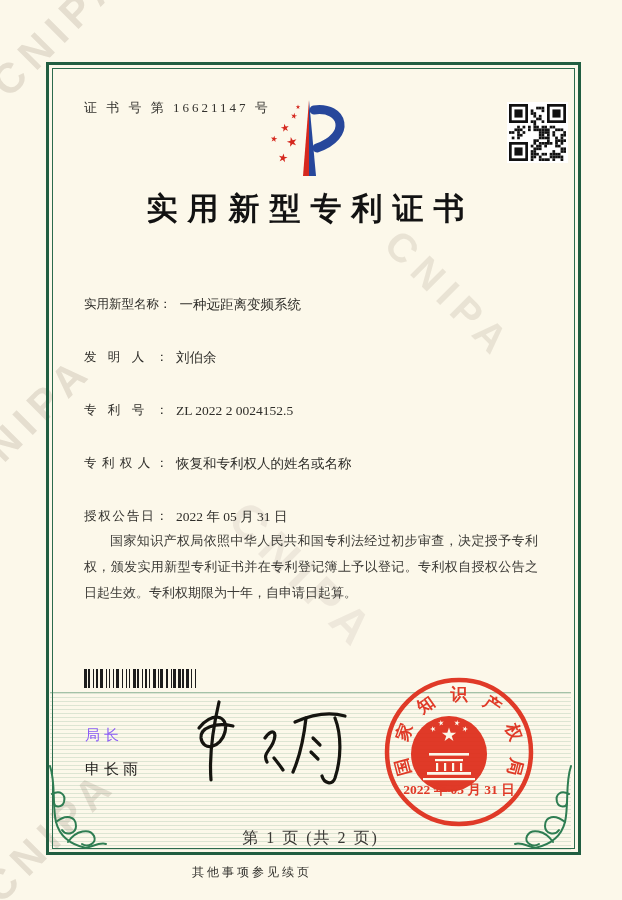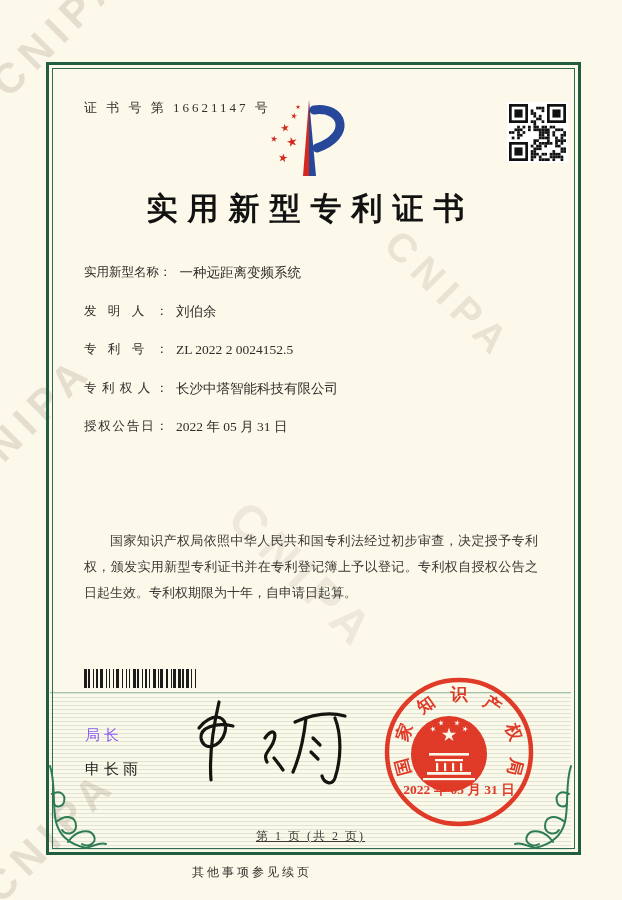--- a/index.html
+++ b/index.html
@@ -8,21 +8,21 @@
   .wm{position:absolute;font-family:"Liberation Sans","DejaVu Sans",sans-serif;font-weight:bold;
       color:rgba(168,156,136,.28);letter-spacing:8px;pointer-events:none;user-select:none;}
   .frame-outer{position:absolute;left:46px;top:62px;width:529px;height:787px;border:3px solid #215e41;}
   .frame-inner{position:absolute;left:3px;top:3px;right:3px;bottom:3px;border:1px solid #2c6b4d;}
   .certno{position:absolute;left:84px;top:99px;font-size:13px;letter-spacing:3px;color:#33322e;font-family:Liberation Serif, serif;}
   .logo{position:absolute;left:262px;top:98px;}
   .qr{position:absolute;left:507px;top:102px;width:57px;height:57px;background:#fff;padding:2px;}
   .title{position:absolute;left:46px;top:188px;width:529px;text-align:center;font-size:31px;
          font-weight:bold;letter-spacing:10px;color:#121212;margin:0;}
   .fields{position:absolute;left:84px;top:262px;width:460px;font-size:13.5px;color:#2f2e2a;}
-  .frow{display:flex;margin-bottom:17.5px;line-height:21px;}
+  .frow{display:flex;margin-bottom:17.5px;line-height:21px;margin-top:32px;}
   .flabel{flex:0 0 84px;white-space:nowrap;text-align:justify;text-align-last:justify;font-size:12.5px;}
   .fvalue{margin-left:8px;white-space:nowrap;}
   .addr-lines div{white-space:nowrap;line-height:19px;}
   .grantrow{display:flex;}
   .pair2{margin-left:72px;display:flex;}
   .bodytext{position:absolute;left:84px;top:528px;width:454px;font-size:13px;line-height:26px;
             text-align:justify;color:#3a3935;}
   .bodytext p{margin:0;text-indent:2em;}
   .barcode{position:absolute;left:84px;top:669px;height:19px;display:flex;align-items:stretch;}
   .barcode .b{background:#1c1c1c;}
@@ -30,21 +30,21 @@
   .gpanel{position:absolute;left:50px;top:692px;width:521px;height:157px;
           background:repeating-linear-gradient(180deg, rgba(60,130,90,.16) 0 1px, rgba(0,0,0,0) 1px 4px);
           border-top:1px solid rgba(60,130,90,.35);}
   .flourish{position:absolute;bottom:-2px;}
   .flourish.left{left:-4px;}
   .flourish.right{right:-4px;transform:scaleX(-1);}
   .sig-title{position:absolute;left:85px;top:726px;font-size:15px;letter-spacing:4px;color:#8b5cf6;}
   .sig-name{position:absolute;left:85px;top:760px;font-size:15px;letter-spacing:4px;color:#22211e;}
   .signature{position:absolute;left:175px;top:688px;}
   .seal{position:absolute;left:381px;top:674px;}
-  .pagefoot{position:absolute;left:46px;top:828px;width:529px;text-align:center;font-size:12px;color:#3a3935;letter-spacing:2px;text-decoration:underline;}
+  .pagefoot{position:absolute;left:46px;top:828px;width:529px;text-align:center;font-size:16px;color:#3a3935;letter-spacing:2px;}
   .footnote{position:absolute;left:0;top:864px;width:504px;text-align:center;font-size:12px;
             color:#33322e;letter-spacing:3px;}
 </style>
 </head>
 <body>
 
 <div class="page">
 
   <div class="wm" style="left:-26px;top:6px;font-size:42px;transform:rotate(-45deg);">CNIPA</div>
   <div class="wm" style="left:368px;top:272px;font-size:40px;transform:rotate(45deg);color:rgba(168,156,136,.22);">CNIPA</div>
@@ -218,21 +218,21 @@
     <div class="frow">
       <span class="flabel">发明人：</span>
       <span class="fvalue">刘伯余</span>
     </div>
     <div class="frow">
       <span class="flabel">专利号：</span>
       <span class="fvalue">ZL 2022 2 0024152.5</span>
     </div>
     <div class="frow">
       <span class="flabel">专利权人：</span>
-      <span class="fvalue">长沙中塔智能科技有限公司</span>
+      <span class="fvalue">恢复和专利权人的姓名或名称</span>
     </div>
     <div class="frow grantrow">
       <span class="flabel">授权公告日：</span>
       <span class="fvalue">2022 年 05 月 31 日</span>
     </div>
   </div>
 
   <div class="bodytext">
     <p>国家知识产权局依照中华人民共和国专利法经过初步审查，决定授予专利权，颁发实用新型专利证书并在专利登记簿上予以登记。专利权自授权公告之日起生效。专利权期限为十年，自申请日起算。</p>
   </div>

